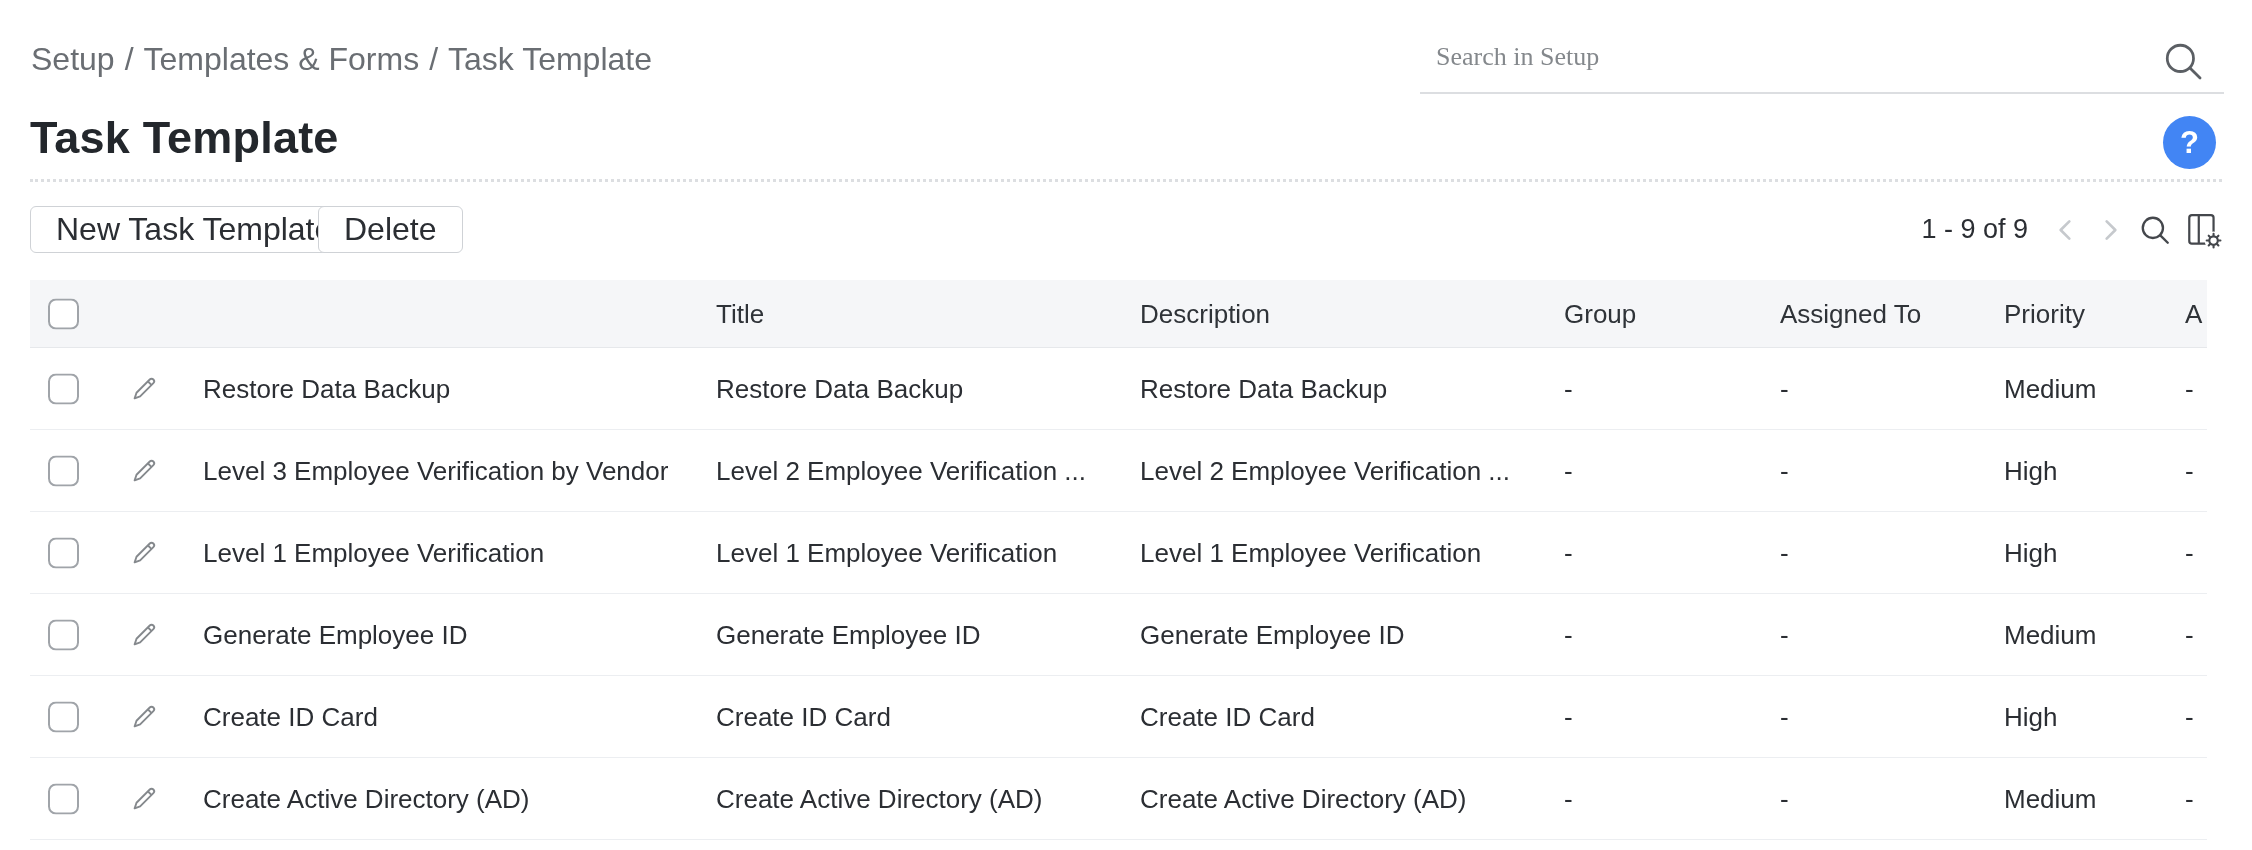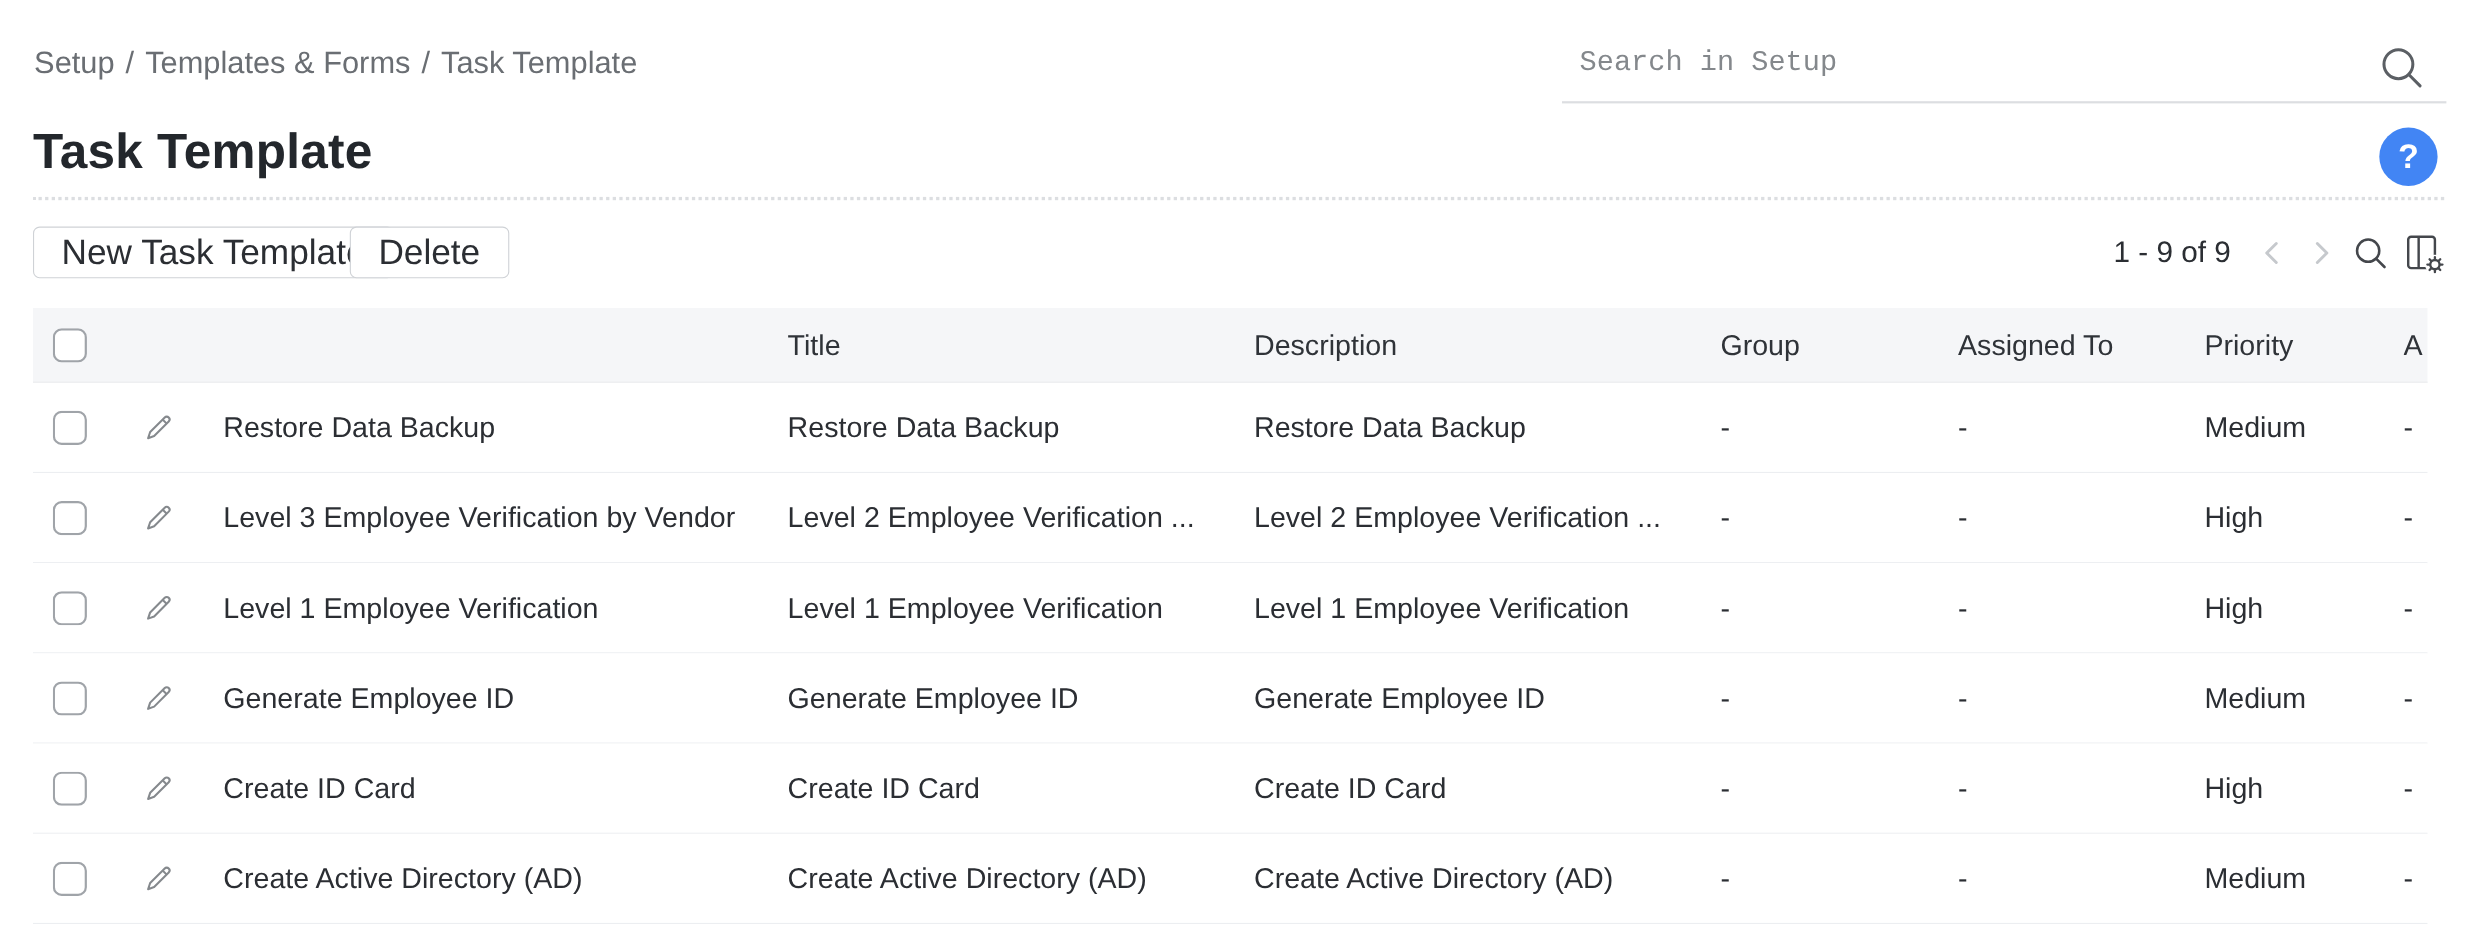--- a/index.html
+++ b/index.html
@@ -1,27 +1,27 @@
 <!DOCTYPE html>
 <html><head>
 <meta charset="utf-8">
 <style>
   * { margin:0; padding:0; box-sizing:border-box; }
   html,body { width:2252px; height:850px; background:#ffffff; overflow:hidden; position:relative;
               font-family:"Liberation Sans", sans-serif; color:#2b2e33; }
 
   
-  .breadcrumb { position:absolute; left:31px; top:41px; font-size:28px; color:#6a6e73; white-space:nowrap; }
+  .breadcrumb { position:absolute; left:31px; top:41px; font-size:32px; color:#6a6e73; white-space:nowrap; }
   .breadcrumb .sep { margin:0 10px; color:#6a6e73; }
   .breadcrumb .crumb { cursor:pointer; }
 
   .search-wrap { position:absolute; left:1420px; top:36px; width:804px; height:62px; }
   .search-input { width:100%; height:58px; border:none; outline:none; background:transparent;
                   border-bottom:2px solid #dcdee1; font-size:26px; color:#ef4444;
-                  padding:0 64px 14px 16px; font-family:Liberation Mono, monospace; }
+                  padding:0 64px 14px 16px; font-family:Liberation Serif, serif; }
   .search-input::placeholder { color:#84888c; opacity:1; }
   .search-icon-top { position:absolute; left:742px; top:4px; width:42px; height:42px; }
 
   .page-title { position:absolute; left:30px; top:112px; font-size:45px; font-weight:600;
                 letter-spacing:0.2px; color:#23272c; }
 
   .help-btn { position:absolute; left:2163px; top:116px; width:53px; height:53px; border-radius:50%;
               background:#4285f4; color:#ffffff; font-size:31px; font-weight:700;
               display:flex; align-items:center; justify-content:center; cursor:pointer; }
 

